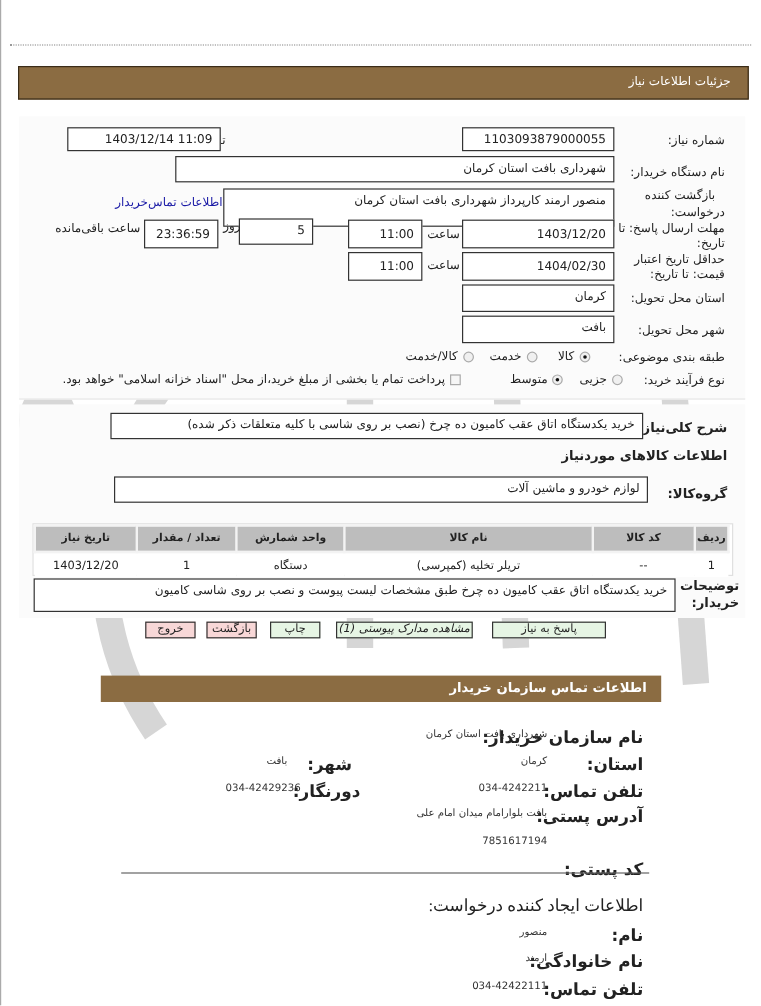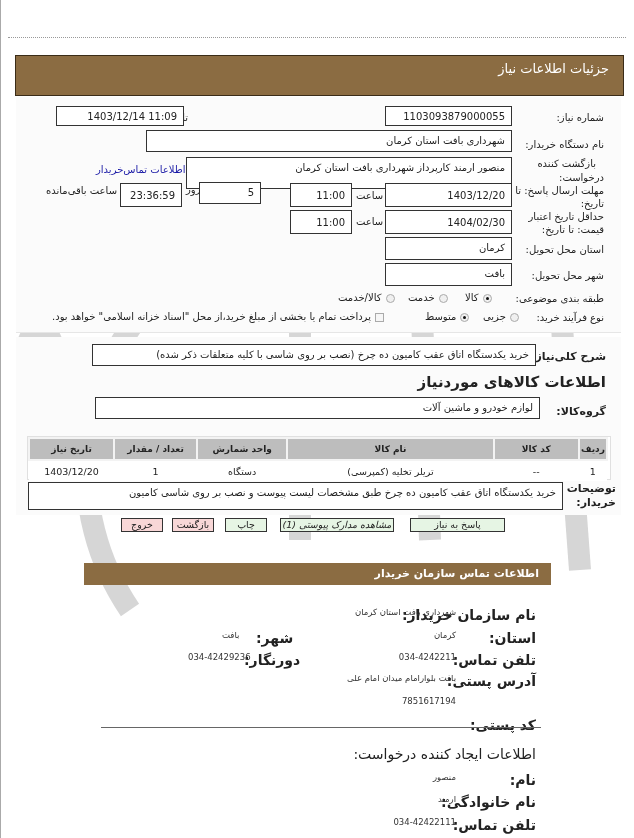--- a/index.html
+++ b/index.html
@@ -5,23 +5,23 @@
   html, body { margin:0; padding:0; }
   body {
     width:634px; height:838px; overflow:hidden; background:#fff;
     font-family:"DejaVu Sans", sans-serif; font-size:10px; color:#222;
     position:relative; direction:rtl;
   }
   .left-border { position:absolute; left:0; top:0; width:1px; height:838px; background:#aaa; }
   .watermark { position:absolute; left:0; top:240px; width:634px; height:380px; pointer-events:none; z-index:0; }
   .dotline { position:absolute; left:8px; right:8px; top:37px; border-top:1px dotted #999; }
   .panel-header {
-    position:absolute; left:15px; top:55px; width:609px; height:41px;
+    position:absolute; left:15px; top:55px; width:609px; height:28px;
     background:#8b6c42; border:1px solid #3a2c18; box-sizing:border-box;
-    color:#fff; font-size:13px; line-height:26px; padding-right:14px;
+    color:#fff; font-size:10px; line-height:26px; padding-right:14px;
   }
   .form-area { position:absolute; left:16px; top:97px; width:605px; height:235px; background:#fbfbfb; border-bottom:1px solid #e6e6e6; z-index:1; }
   .lbl { position:absolute; font-size:10px; color:#222; white-space:nowrap; z-index:2; }
   .box {
     position:absolute; border:1px solid #333; background:#fff; box-sizing:border-box;
     font-size:10px; line-height:20px; padding:0 6px; white-space:nowrap; overflow:hidden; z-index:2;
     direction:ltr; text-align:right;
   }
   .box.rtl { direction:rtl; text-align:right; }
   .link { color:#1a1aa6; position:absolute; font-size:10px; z-index:2; white-space:nowrap; cursor:pointer; }
@@ -119,21 +119,21 @@
 <span class="lbl" style="right:30px; top:312px;">نوع فرآیند خرید:</span>
 <span class="opt" style="left:483px; top:311px;"><span class="radio"></span><span>جزیی</span></span>
 <span class="opt" style="left:425px; top:311px;"><span class="radio on"></span><span>متوسط</span></span>
 <span class="opt" style="left:52px; top:311px;"><span class="check"></span><span>پرداخت تمام یا بخشی از مبلغ خرید،از محل "اسناد خزانه اسلامی" خواهد بود.</span></span>
 
 <div class="section2"></div>
 
 <span class="lbl bold" style="right:28px; top:350px; font-size:11px;">شرح کلی‌نیاز:</span>
 <div class="box rtl" style="left:92px; top:344px; width:444px; height:22px;">خرید یکدستگاه اتاق عقب کامیون ده چرخ (نصب بر روی شاسی با کلیه متعلقات ذکر شده)</div>
 
-<span class="lbl bold" style="right:28px; top:373px; font-size:15px;">اطلاعات کالاهای موردنیاز</span>
+<span class="lbl bold" style="right:28px; top:373px; font-size:11px;">اطلاعات کالاهای موردنیاز</span>
 
 <span class="lbl bold" style="right:28px; top:405px; font-size:11px;">گروه‌کالا:</span>
 <div class="box rtl" style="left:95px; top:397px; width:445px; height:22px;">لوازم خودرو و ماشین آلات</div>
 
 <div class="tablewrap"></div>
 <table class="items">
   <thead>
     <tr>
       <th style="width:20px;">ردیف</th>
       <th style="width:80px;">کد کالا</th>
@@ -183,21 +183,21 @@
 <span class="c-val" style="left:188px; top:652px;">034-42429236</span>
 
 <span class="c-lbl" style="right:98px; top:673px;">آدرس پستی:</span>
 <span class="c-val" style="right:178px; top:673px;">بافت بلوارامام میدان امام علی</span>
 
 <span class="c-lbl" style="right:98px; top:717px;">کد پستی:</span>
 <span class="c-val" style="right:178px; top:696px;">7851617194</span>
 
 <div class="hr"></div>
 
-<span class="c-lbl" style="right:98px; top:746px; font-weight:normal;">اطلاعات ایجاد کننده درخواست:</span>
+<span class="c-lbl" style="right:98px; top:746px; font-weight:normal;font-family:Liberation Serif, serif;">اطلاعات ایجاد کننده درخواست:</span>
 
 <span class="c-lbl" style="right:98px; top:772px;">نام:</span>
 <span class="c-val" style="right:178px; top:772px;">منصور</span>
 
 <span class="c-lbl" style="right:98px; top:794px;">نام خانوادگی:</span>
 <span class="c-val" style="right:178px; top:794px;">ارمند</span>
 
 <span class="c-lbl" style="right:98px; top:817px;">تلفن تماس:</span>
 <span class="c-val" style="right:178px; top:817px;">034-42422111</span>
 

